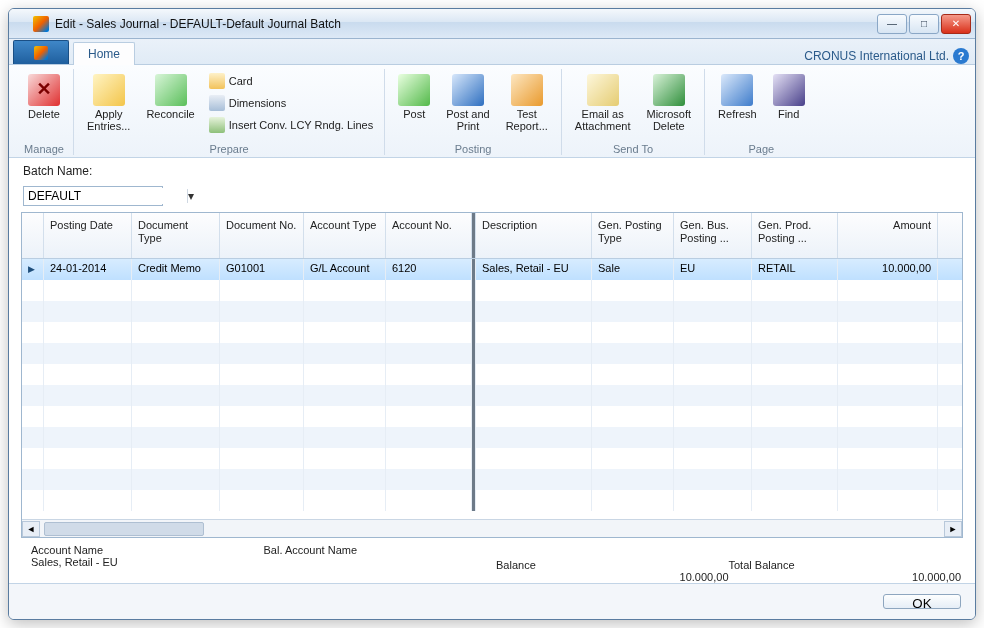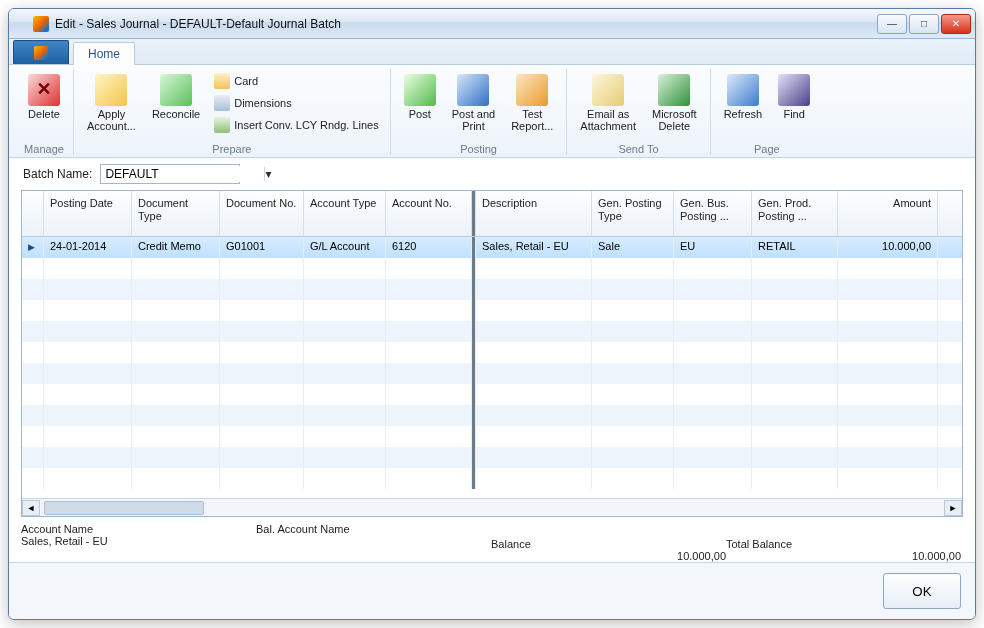--- a/index.html
+++ b/index.html
@@ -136,22 +136,23 @@
   .ic-postprint { background: linear-gradient(135deg,#d7e7fb,#2e6fc0); }
   .ic-test { background: linear-gradient(135deg,#fde7c2,#e99a2d); }
   .ic-ledger { background: linear-gradient(135deg,#e0ecfb,#538bd6); }
   .ic-email { background: linear-gradient(135deg,#fdf7dc,#e5cc72); }
   .ic-excel { background: linear-gradient(135deg,#d9f2d9,#2f8f3b); }
   .ic-refresh { background: linear-gradient(135deg,#dbe9fb,#3e7ccb); }
   .ic-find { background: linear-gradient(135deg,#e5e1f5,#48408a); }
 
   
   .batchrow {
-    display:flex;align-items:center; gap:8px;
+    display:flex;gap:8px;
     padding:6px 14px;
+    flex-direction:column;
   }
   .batchrow label { color:#222; }
   .combo {
     display:flex;align-items:center;
     border:1px solid #9fb7cf; background:#fff;
     width:140px; height:20px;
   }
   .combo input { flex:1; border:none; outline:none; font:inherit; padding:1px 4px; }
   .combo .arrow { width:16px; text-align:center; color:#333; border-left:1px solid #cfd8e2; }
 
@@ -206,37 +207,37 @@
     display:flex; align-items:center;
   }
   .hscroll .btn { width:18px;height:16px;border:1px solid #b8c8da;background:#e8eef6;text-align:center;font-size:9px;line-height:14px;}
   .hscroll .track { flex:1; position:relative; height:14px; }
   .hscroll .thumb { position:absolute; left:4px; top:0; width:160px; height:14px; background:#d0dbe8; border:1px solid #aebfd2; border-radius:2px; }
 
   
   .summary {
     display:grid;
     grid-template-columns: 1fr 1fr 1fr 1fr;
-    padding:6px 14px 0 12px;
+    padding:6px 14px 0 22px;
   }
   .summary .lbl { color:#222; font-size:11px; }
   .summary .val { color:#222; font-size:11px; }
   .summary .col { display:flex; flex-direction:column; }
   .summary .col.right { text-align:right;margin-top:15px; }
 
   
   .footer {
     border-top:1px solid #c2d4e6;
     padding:10px 14px;
     display:flex; justify-content:flex-end;
     background:#f3f6fa;
     margin-top:auto;
   }
   .okbtn {
-    min-width:78px; height:36px;
+    min-width:78px; height:15px;
     border:1px solid #8ea6bf;
     background:linear-gradient(to bottom,#fdfefe,#e6eef7);
     border-radius:3px;
   }
 </style>
 </head>
 <body>
 
 <div class="window">
 
@@ -250,38 +251,42 @@
       <div class="winbtn close">✕</div>
     </div>
   </div>
 
   <div class="ribbon-wrap">
     <div class="tabrow">
       <div class="file-tab">
         <div class="app-icon"></div>
       </div>
       <div class="tab">Home</div>
+      <div class="company">
+        <span>CRONUS International Ltd.</span>
+        <span class="help-icon">?</span>
+      </div>
     </div>
     <div class="ribbon">
       <div class="rgroup">
         <div class="items">
           <div class="rbtn">
             <div class="ico ic-delete"></div>
             <div class="lbl">Delete</div>
           </div>
         </div>
         <div class="glabel">Manage</div>
       </div>
 
       <div class="rgroup">
         <div class="items">
           <div class="rbtn">
             <div class="ico ic-apply"></div>
             <div class="lbl">Apply
-Account...</div>
+Entries...</div>
           </div>
           <div class="rbtn">
             <div class="ico ic-recon"></div>
             <div class="lbl">Reconcile</div>
           </div>
           <div class="vcol">
             <div class="rsmall">
               <div class="ico ic-card"></div>
               <div class="lbl">Card</div>
             </div>

